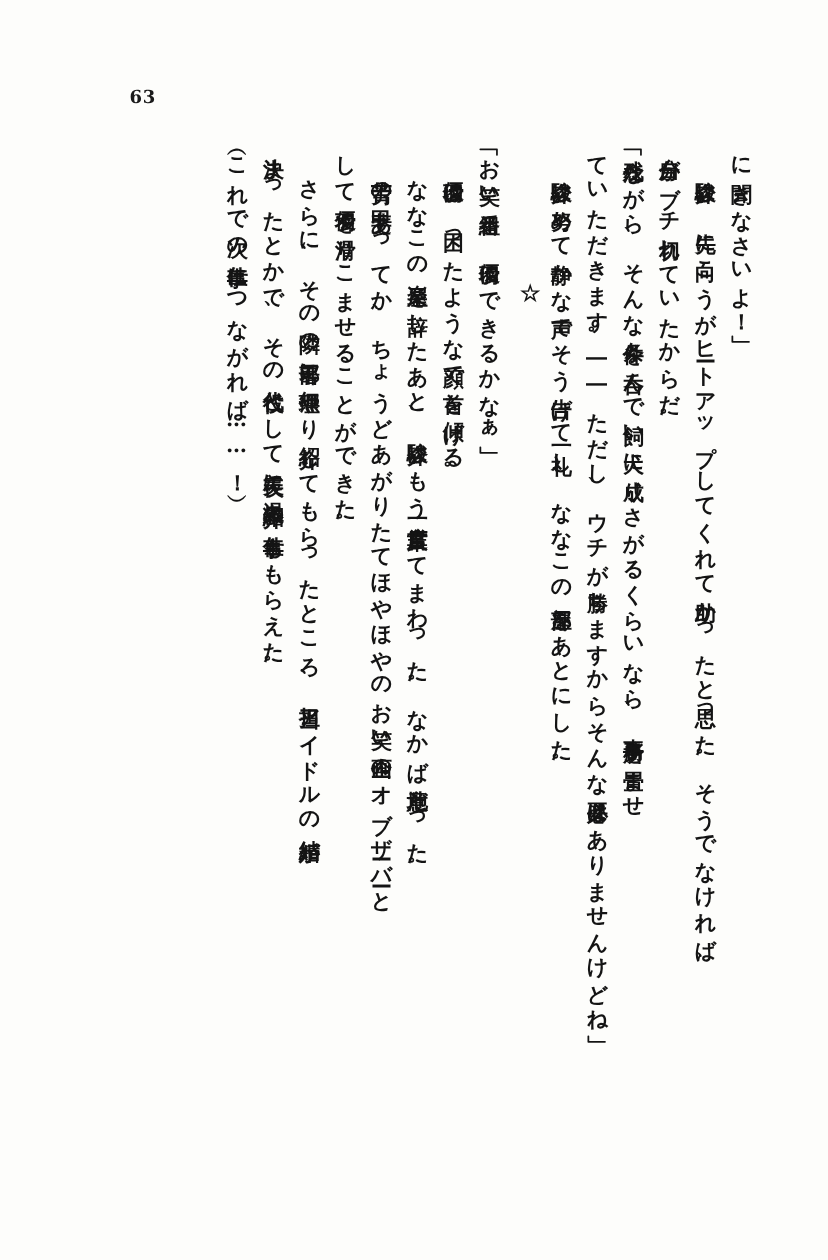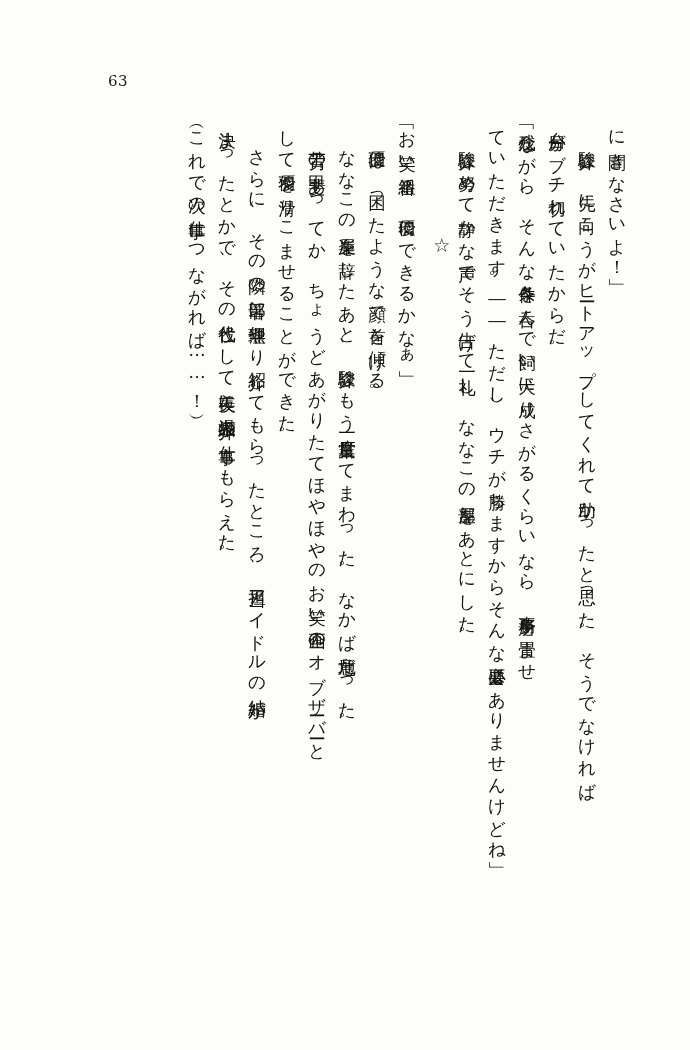--- a/index.html
+++ b/index.html
@@ -13,20 +13,21 @@
     overflow: hidden;
     font-family: "DejaVu Serif", "Liberation Serif", serif;
     color: #111111;
   }
 
   .page {
     position: relative;
     width: 690px;
     height: 1050px;
     background: #fdfdfb;
+    font-weight: bold;
   }
 
   
   .page-number {
     position: absolute;
     top: 72px;
     left: 108px;
     font-size: 15px;
     letter-spacing: 0.5px;
     color: #1a1a1a;

